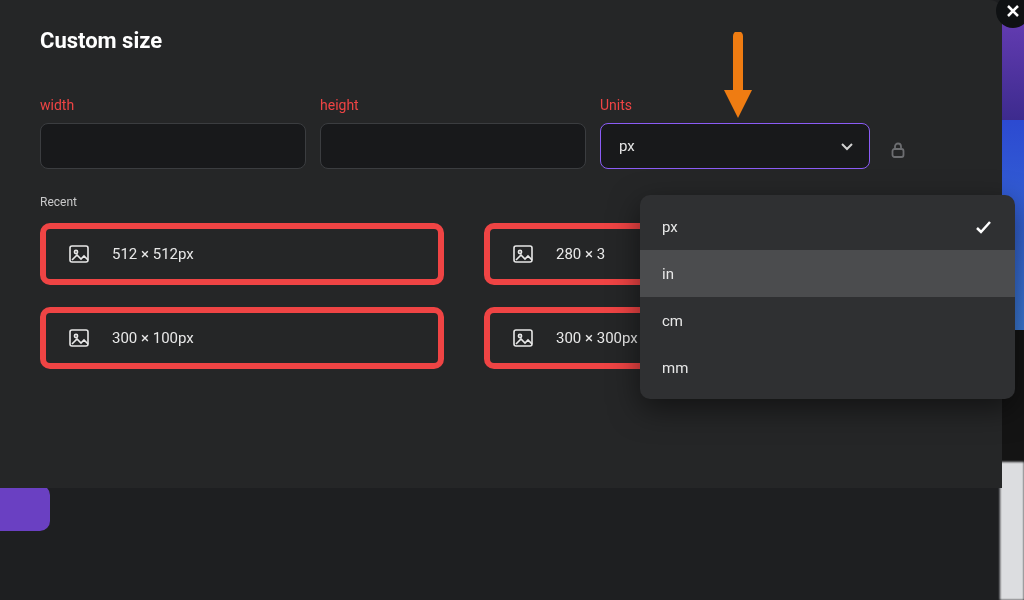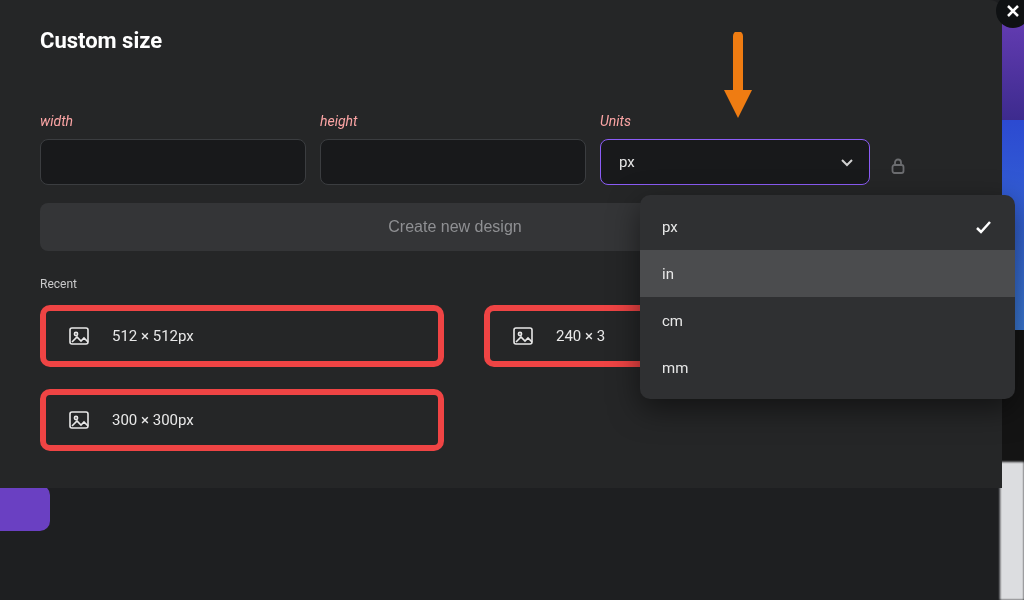--- a/index.html
+++ b/index.html
@@ -29,26 +29,25 @@
     display: flex;
     gap: 14px;
     align-items: flex-end;
   }
   .field {
     display: flex;
     flex-direction: column;
   }
   .field-label {
     font-size: 14px;
-    color: #fca5a5;
+    color: #ef4444;
     margin-bottom: 10px;
     text-transform: lowercase;
-    font-style: italic;
-  }
-  .field-label.cap { text-transform: none; margin-top: 16px; }
+  }
+  .field-label.cap { text-transform: none; }
   .input {
     height: 46px;
     background: #18191b;
     border: 1px solid #3b3d40;
     border-radius: 8px;
     color: #e5e5e5;
     font-size: 15px;
     padding: 0 14px;
     outline: none;
   }
@@ -230,40 +229,47 @@
 
     <div class="lock-wrap">
       <svg class="lock-icon" viewBox="0 0 18 18">
         <rect x="3.5" y="8" width="11" height="8" rx="2"></rect>
         <path d="M6 8 V5.5 a3 3 0 0 1 6 0 V8"></path>
       </svg>
     </div>
 
   </div>
 
-  <button class="create-btn">Create new design</button>
 
   <div class="recent-label">Recent</div>
 
   <div class="recent-grid">
     <div class="recent-item">
       <svg class="img-icon" viewBox="0 0 22 22">
           <rect x="2" y="3" width="18" height="16" rx="2"></rect>
           <circle cx="8" cy="9" r="1.6"></circle>
           <path d="M4 17 l5 -5 4 4 3 -3 4 4"></path>
         </svg>
       <span>512 × 512px</span>
     </div>
     <div class="recent-item">
       <svg class="img-icon" viewBox="0 0 22 22">
           <rect x="2" y="3" width="18" height="16" rx="2"></rect>
           <circle cx="8" cy="9" r="1.6"></circle>
           <path d="M4 17 l5 -5 4 4 3 -3 4 4"></path>
         </svg>
-      <span>240 × 3</span>
+      <span>280 × 3</span>
+    </div>
+    <div class="recent-item">
+      <svg class="img-icon" viewBox="0 0 22 22">
+          <rect x="2" y="3" width="18" height="16" rx="2"></rect>
+          <circle cx="8" cy="9" r="1.6"></circle>
+          <path d="M4 17 l5 -5 4 4 3 -3 4 4"></path>
+        </svg>
+      <span>300 × 100px</span>
     </div>
     <div class="recent-item">
       <svg class="img-icon" viewBox="0 0 22 22">
           <rect x="2" y="3" width="18" height="16" rx="2"></rect>
           <circle cx="8" cy="9" r="1.6"></circle>
           <path d="M4 17 l5 -5 4 4 3 -3 4 4"></path>
         </svg>
       <span>300 × 300px</span>
     </div>
   </div>

